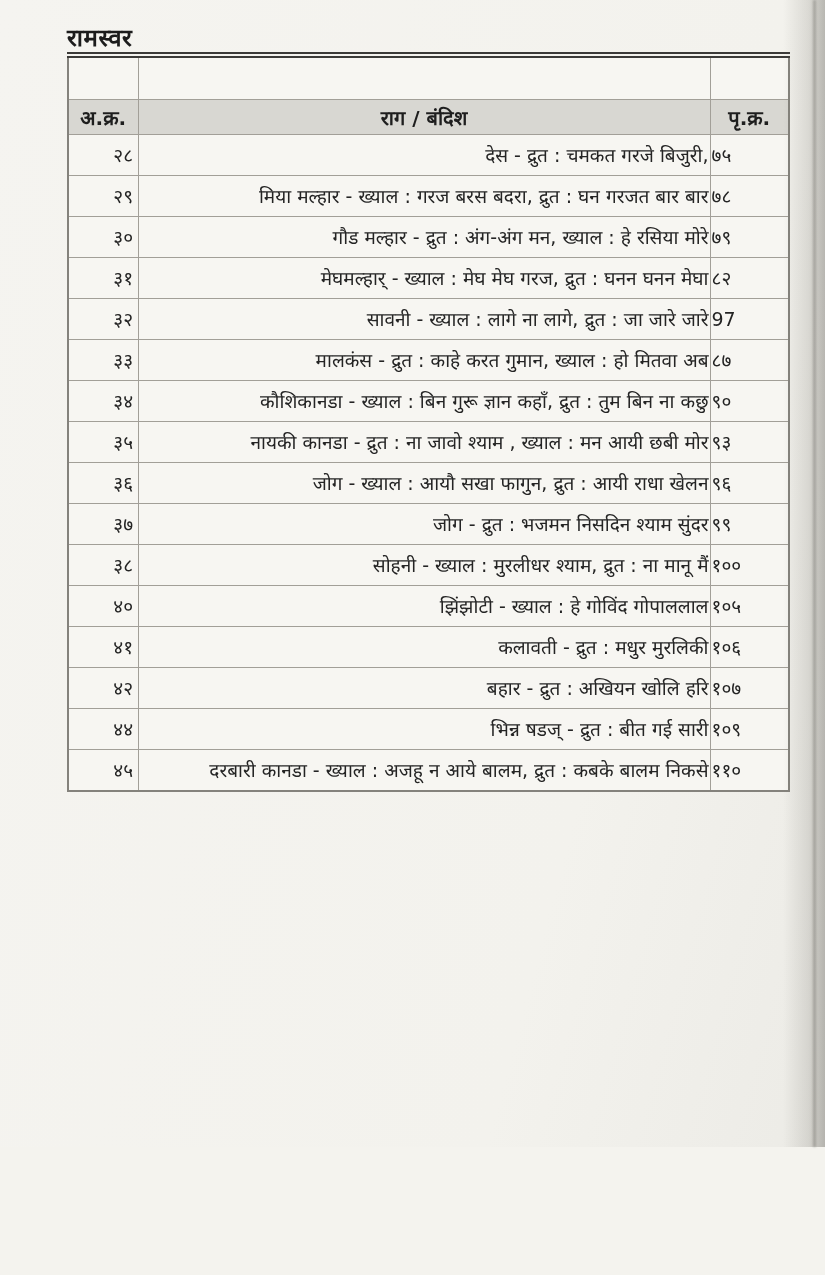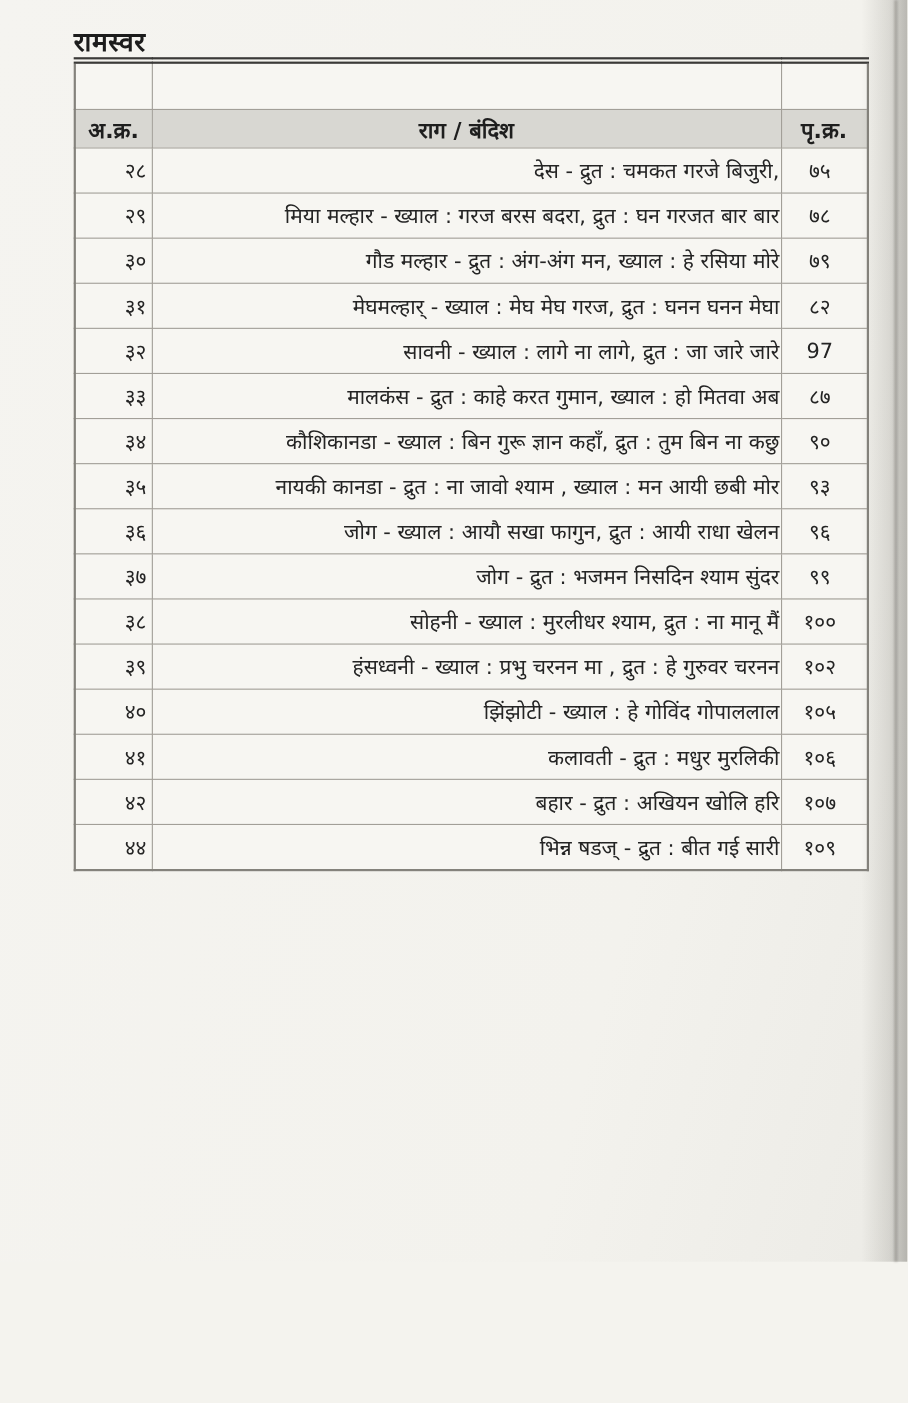--- a/index.html
+++ b/index.html
@@ -61,21 +61,21 @@
     height: 32px;
     background: #d8d7d2;
     font-size: 20px;
     font-weight: bold;
     text-align: center;
     color: #1e1e1e;
   }
   tr.data-row td { height: 38px; background: #f7f6f2; font-size: 19px; }
   td.cell-serial { text-align: center; font-size: 18px; color: #33332f; padding-left: 41px; }
   td.cell-raga   { text-align: right; padding-left: 16px; }
-  td.cell-page   { text-align: center; padding-right: 9px; font-size: 18px; color: #33332f; }
+  td.cell-page   { text-align: left; padding-right: 9px; font-size: 18px; color: #33332f; }
 </style>
 </head>
 <body>
 
 <div class="page">
 
   <h1 class="book-title">रामस्वर</h1>
 
   <table class="toc">
     <colgroup>
@@ -155,25 +155,20 @@
     <td class="cell-raga">जोग - द्रुत : भजमन निसदिन श्याम सुंदर</td>
     <td class="cell-page">९९</td>
   </tr>
 
   <tr class="data-row">
     <td class="cell-serial">३८</td>
     <td class="cell-raga">सोहनी - ख्याल : मुरलीधर श्याम, द्रुत : ना मानू मैं</td>
     <td class="cell-page">१००</td>
   </tr>
 
-  <tr class="data-row">
-    <td class="cell-serial">३९</td>
-    <td class="cell-raga">हंसध्वनी - ख्याल : प्रभु चरनन मा , द्रुत : हे गुरुवर चरनन</td>
-    <td class="cell-page">१०२</td>
-  </tr>
 
   <tr class="data-row">
     <td class="cell-serial">४०</td>
     <td class="cell-raga">झिंझोटी - ख्याल : हे गोविंद गोपाललाल</td>
     <td class="cell-page">१०५</td>
   </tr>
 
   <tr class="data-row">
     <td class="cell-serial">४१</td>
     <td class="cell-raga">कलावती - द्रुत : मधुर मुरलिकी</td>
@@ -186,18 +181,23 @@
     <td class="cell-page">१०७</td>
   </tr>
 
 
   <tr class="data-row">
     <td class="cell-serial">४४</td>
     <td class="cell-raga">भिन्न षडज् - द्रुत : बीत गई सारी</td>
     <td class="cell-page">१०९</td>
   </tr>
 
+  <tr class="data-row">
+    <td class="cell-serial">४५</td>
+    <td class="cell-raga">दरबारी कानडा - ख्याल : अजहू न आये बालम, द्रुत : कबके बालम निकसे</td>
+    <td class="cell-page">११०</td>
+  </tr>
 </tbody>
   </table>
 
   <div class="edge-line"></div>
   <div class="edge-shadow"></div>
 </div>
 
 </body></html>

